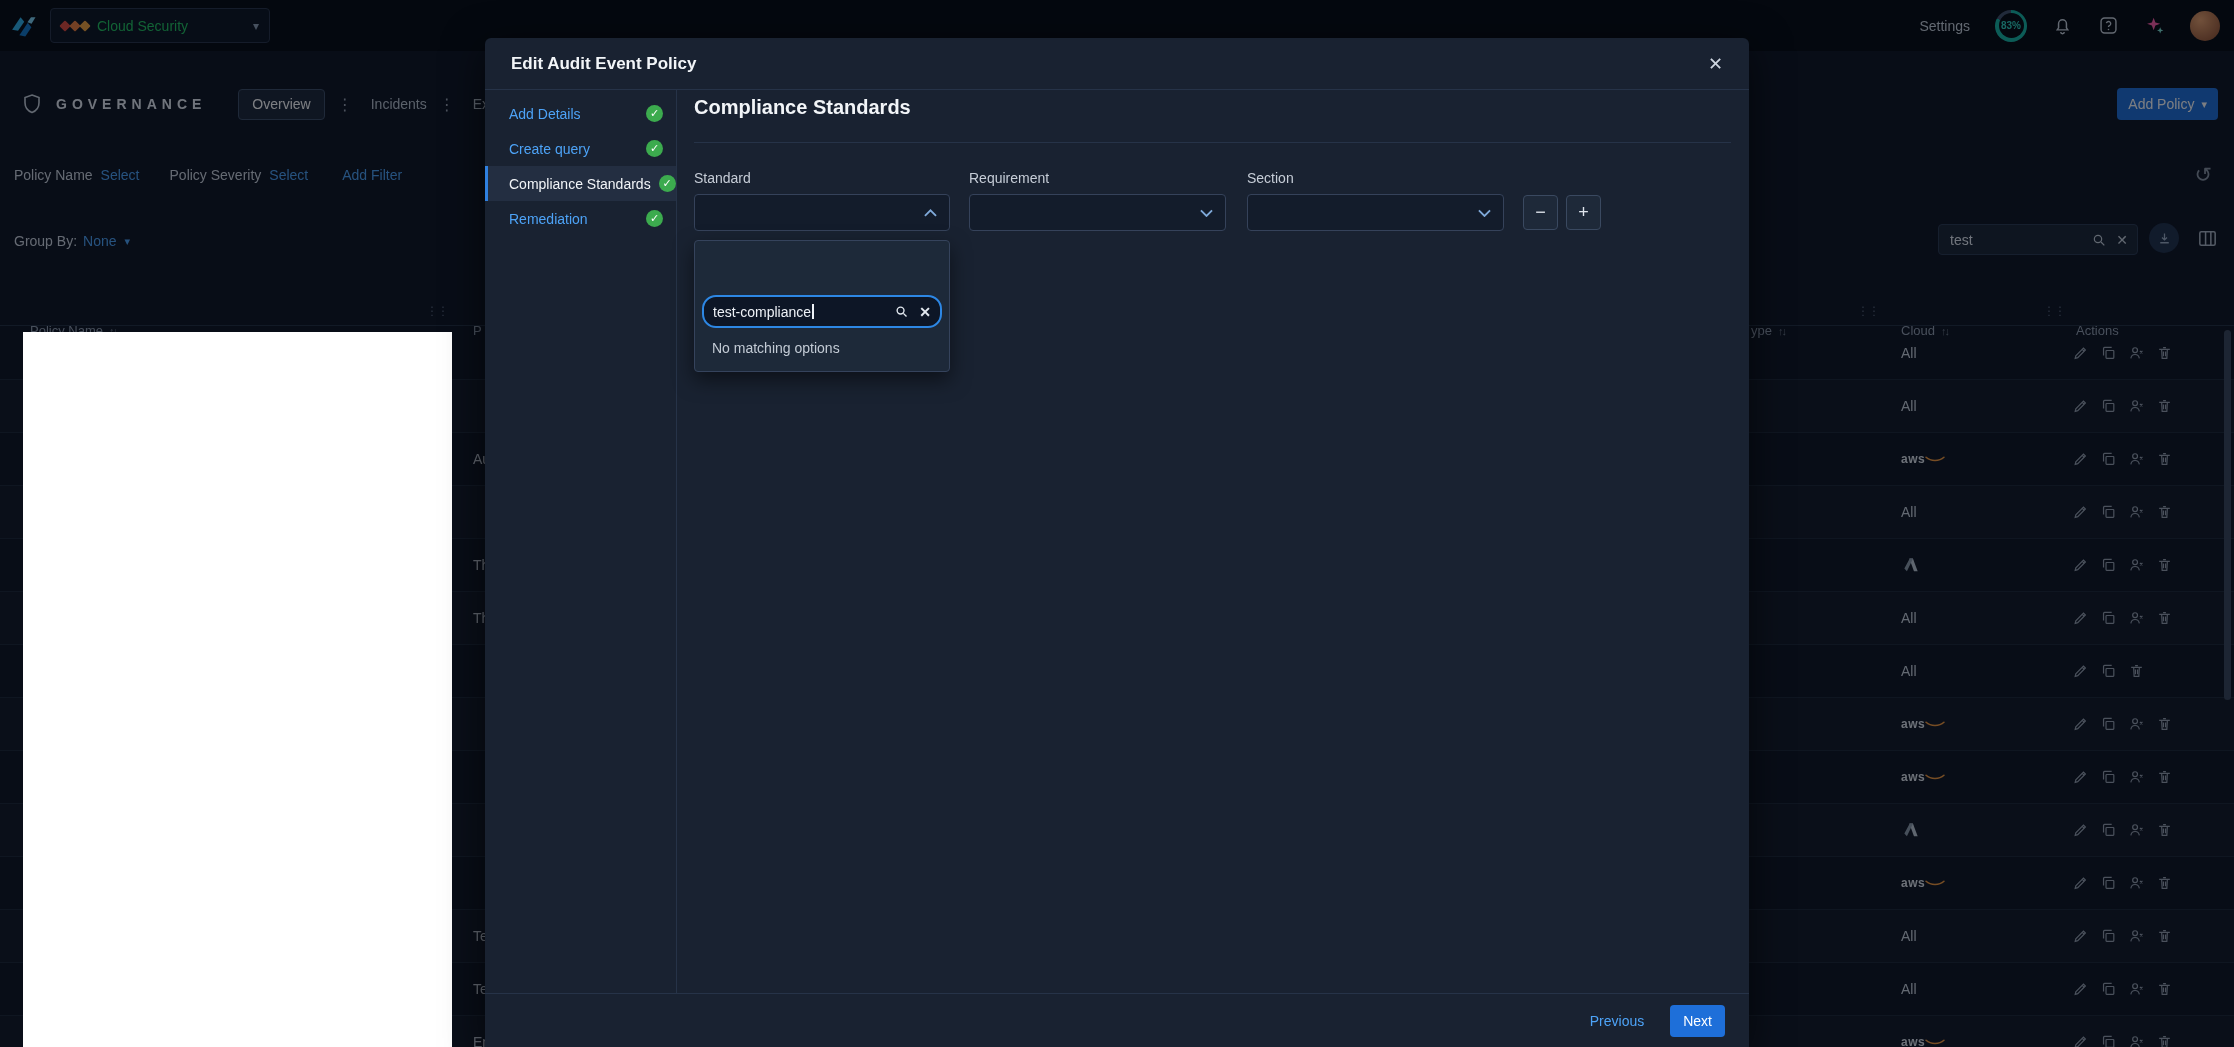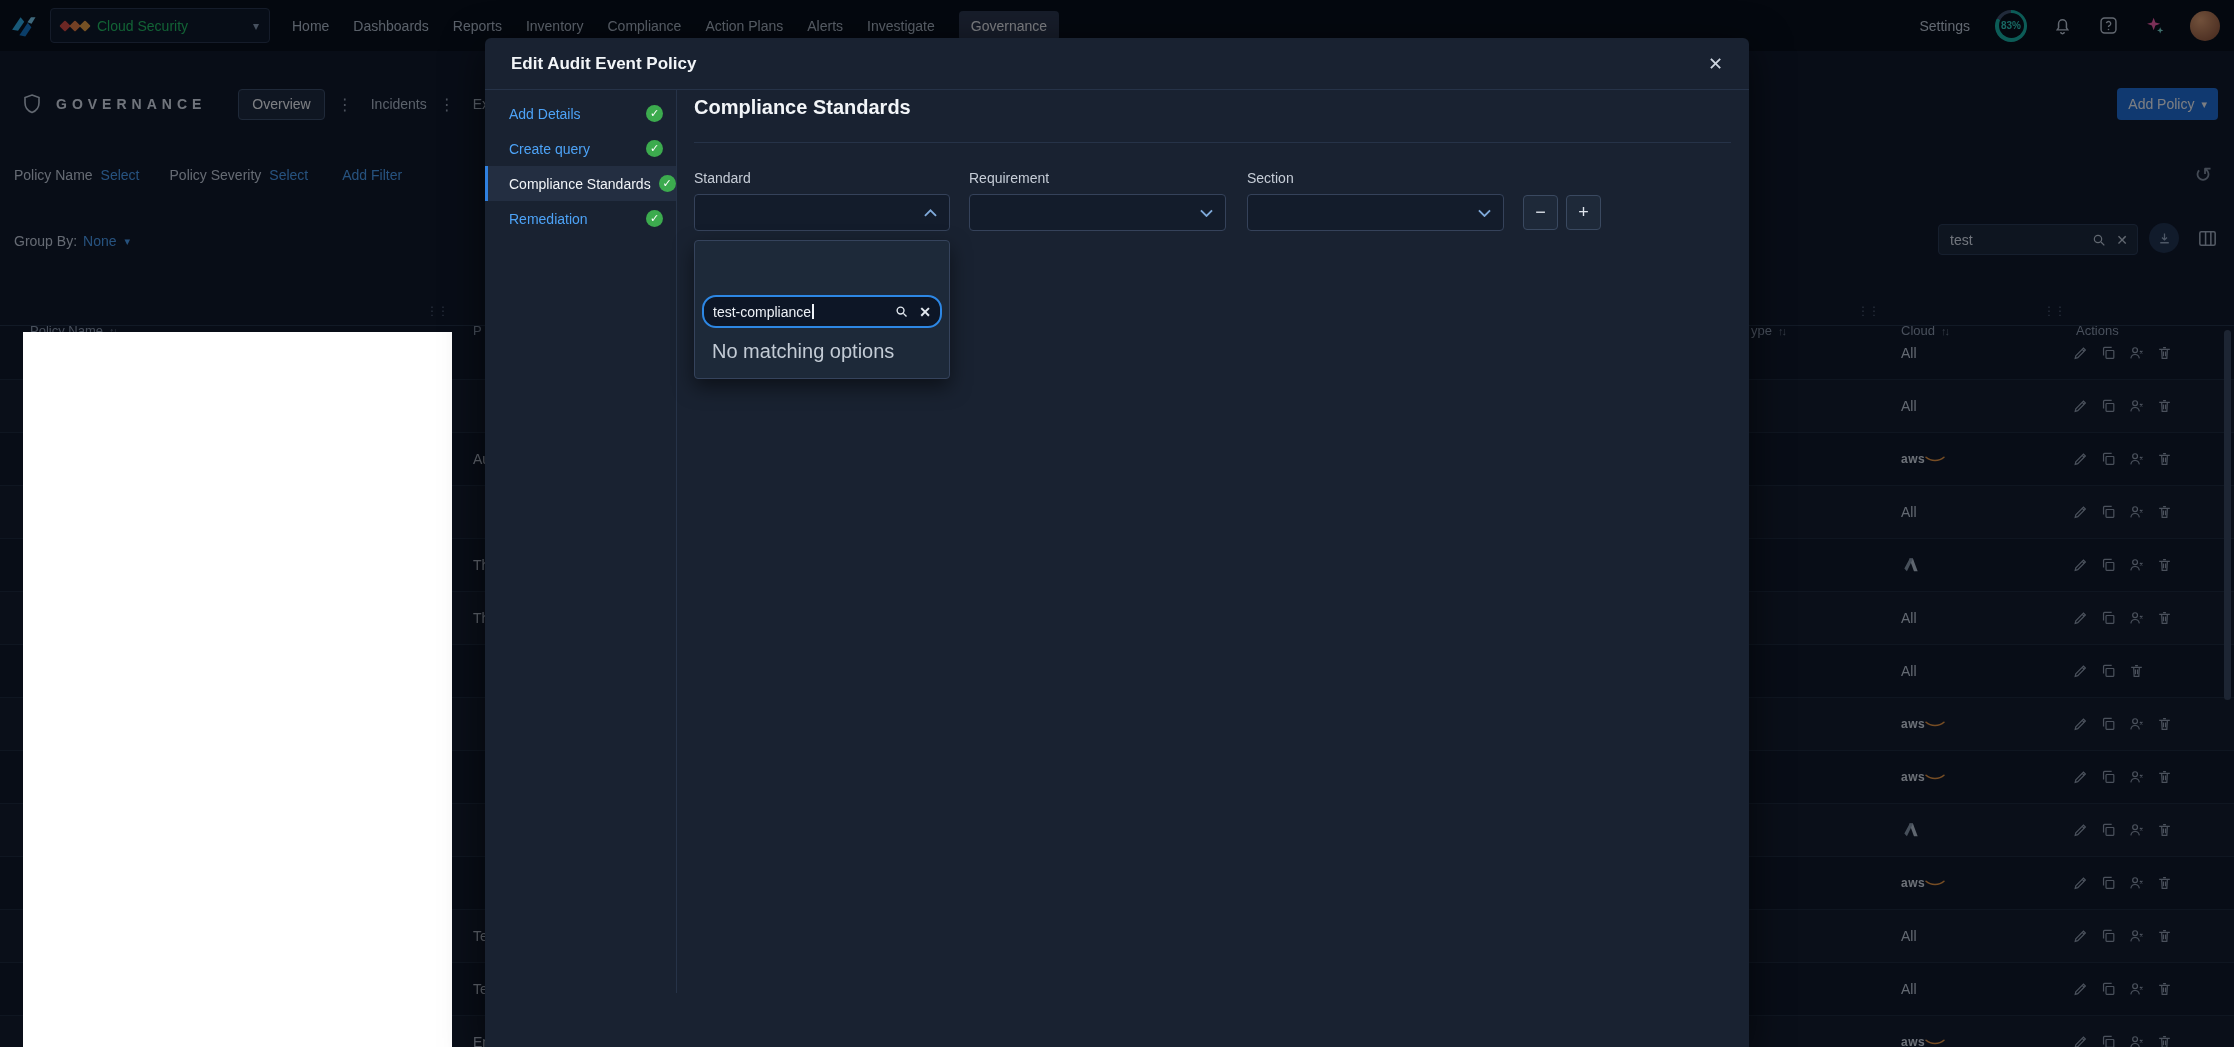--- a/index.html
+++ b/index.html
@@ -102,21 +102,21 @@
   .sel-chev { width:13px; height:8px; color:#7fa9d9; }
   .sq-btn { position:absolute; top:105px; width:35px; height:35px; background:#1e2939; border:1px solid #3a4960; border-radius:4px; color:#dfe5ec; font-size:18px; display:flex; align-items:center; justify-content:center; }
   .sq-minus{left:846px}.sq-plus{left:889px}
   .dropdown-panel { position:absolute; left:17px; top:150px; width:256px; background:#1d2939; border:1px solid #35435c; border-radius:4px; box-shadow:0 8px 20px rgba(0,0,0,.5); padding:7px; }
   .dd-search { height:33px; border:2px solid #2d87e4; border-radius:14px; background:#0d1626; display:flex; align-items:center; padding:0 9px; color:#eef2f7; font-size:14px;margin-top:47px; }
   .dd-text { white-space:nowrap; }
   .caret { width:1.5px; height:15px; background:#eef2f7; margin-left:1px; }
   .dd-icons { margin-left:auto; display:flex; align-items:center; gap:10px; }
   .dd-mag { width:15px; height:15px; color:#e3e9f0; }
   .dd-clear { font-size:14px; color:#e3e9f0; font-weight:bold; }
-  .dd-empty { padding:12px 10px 8px 10px; font-size:20px; color:#c3cbd5; }
+  .dd-empty { padding:12px 10px 8px 10px; font-size:14px; color:#c3cbd5; }
   .modal-footer { position:absolute; bottom:0; left:0; right:0; height:54px; border-top:1px solid #263348; display:flex; align-items:center; justify-content:flex-end; gap:26px; padding-right:24px; }
   .prev-btn { color:#4da3f7; font-size:14px; }
   .next-btn { background:#1e6fd9; color:#fff; border:none; border-radius:4px; font-size:14px; font-family:inherit; padding:8px 13px; }
 </style>
 </head>
 <body>
 
 <header class="topnav">
   <span class="logo">
     <svg viewBox="0 0 26 26">
@@ -127,31 +127,20 @@
   </span>
   <div class="app-pill">
     <span class="diamonds">
       <span class="diamond d1"></span>
         <span class="diamond d2"></span>
         <span class="diamond d3"></span>
     </span>
     <span class="app-label">Cloud Security</span>
     <span class="app-chevron">▾</span>
   </div>
-  <nav class="nav-items">
-      <span class="nav-item">Home</span>
-      <span class="nav-item">Dashboards</span>
-      <span class="nav-item">Reports</span>
-      <span class="nav-item">Inventory</span>
-      <span class="nav-item">Compliance</span>
-      <span class="nav-item">Action Plans</span>
-      <span class="nav-item">Alerts</span>
-      <span class="nav-item">Investigate</span>
-      <span class="nav-item active">Governance</span>
-    </nav>
   <div class="topnav-right">
     <span class="settings-label">Settings</span>
     <span class="usage-ring">
       <span class="usage-text">83%</span>
     </span>
     <span class="tn-icon">
       <svg viewBox="0 0 24 24" fill="none" stroke="currentColor" stroke-width="1.7">
           <path d="M6 17h12l-1.5-2.3V10a4.5 4.5 0 0 0-9 0v4.7L6 17z"></path>
           <path d="M10 19.5a2 2 0 0 0 4 0"></path>
         </svg>
@@ -780,13 +769,17 @@
                   <path d="M15 15l5 5"></path>
                 </svg>
             </span>
             <span class="dd-clear">✕</span>
           </span>
         </div>
         <div class="dd-empty">No matching options</div>
       </div>
     </div>
   </div>
+  <div class="modal-footer">
+    <span class="prev-btn">Previous</span>
+    <button class="next-btn">Next</button>
+  </div>
 </div>
 
 </body></html>

